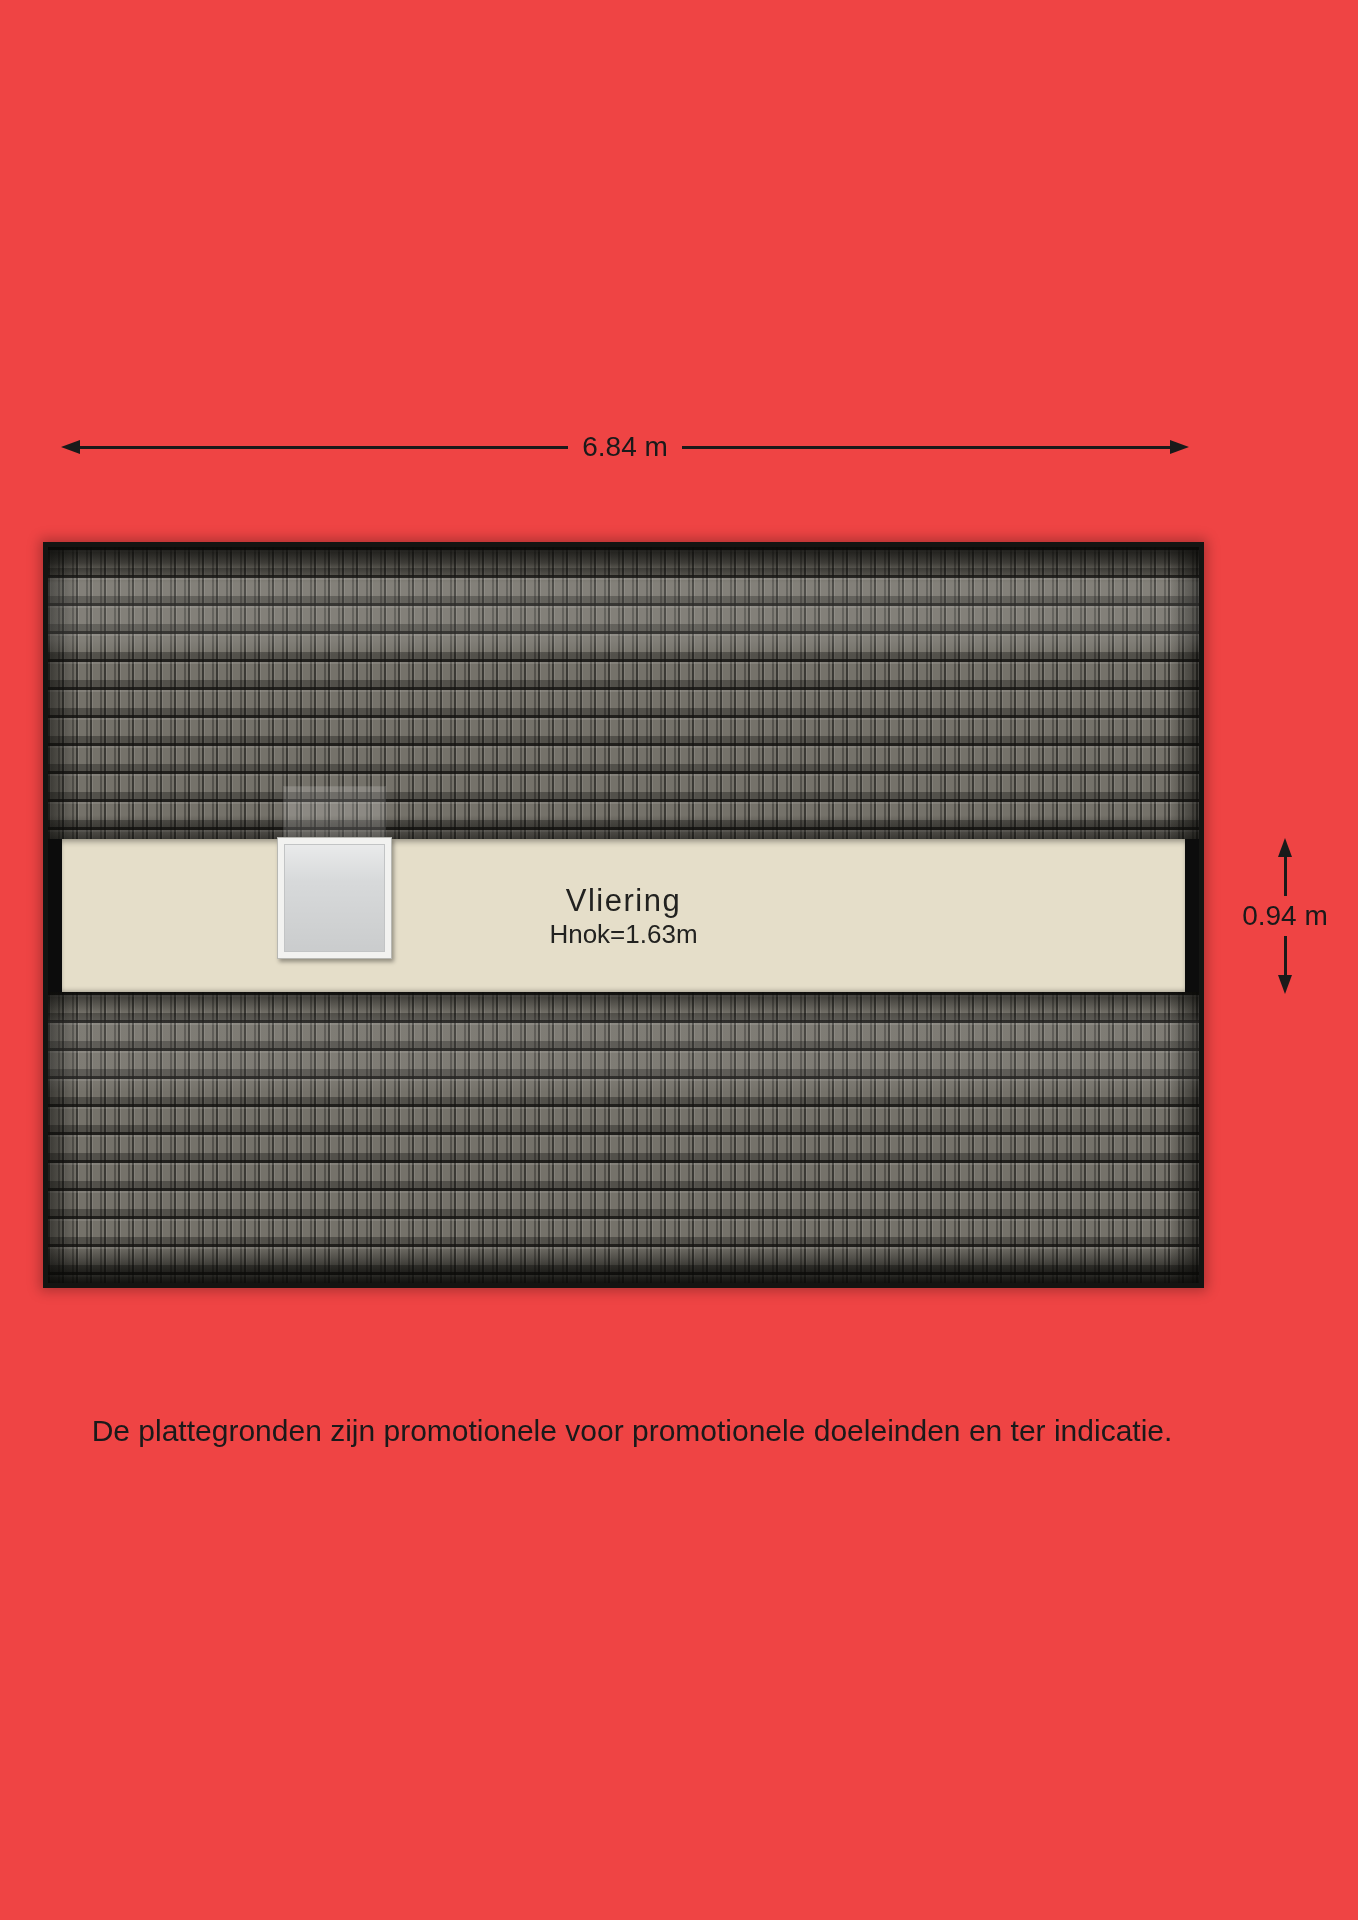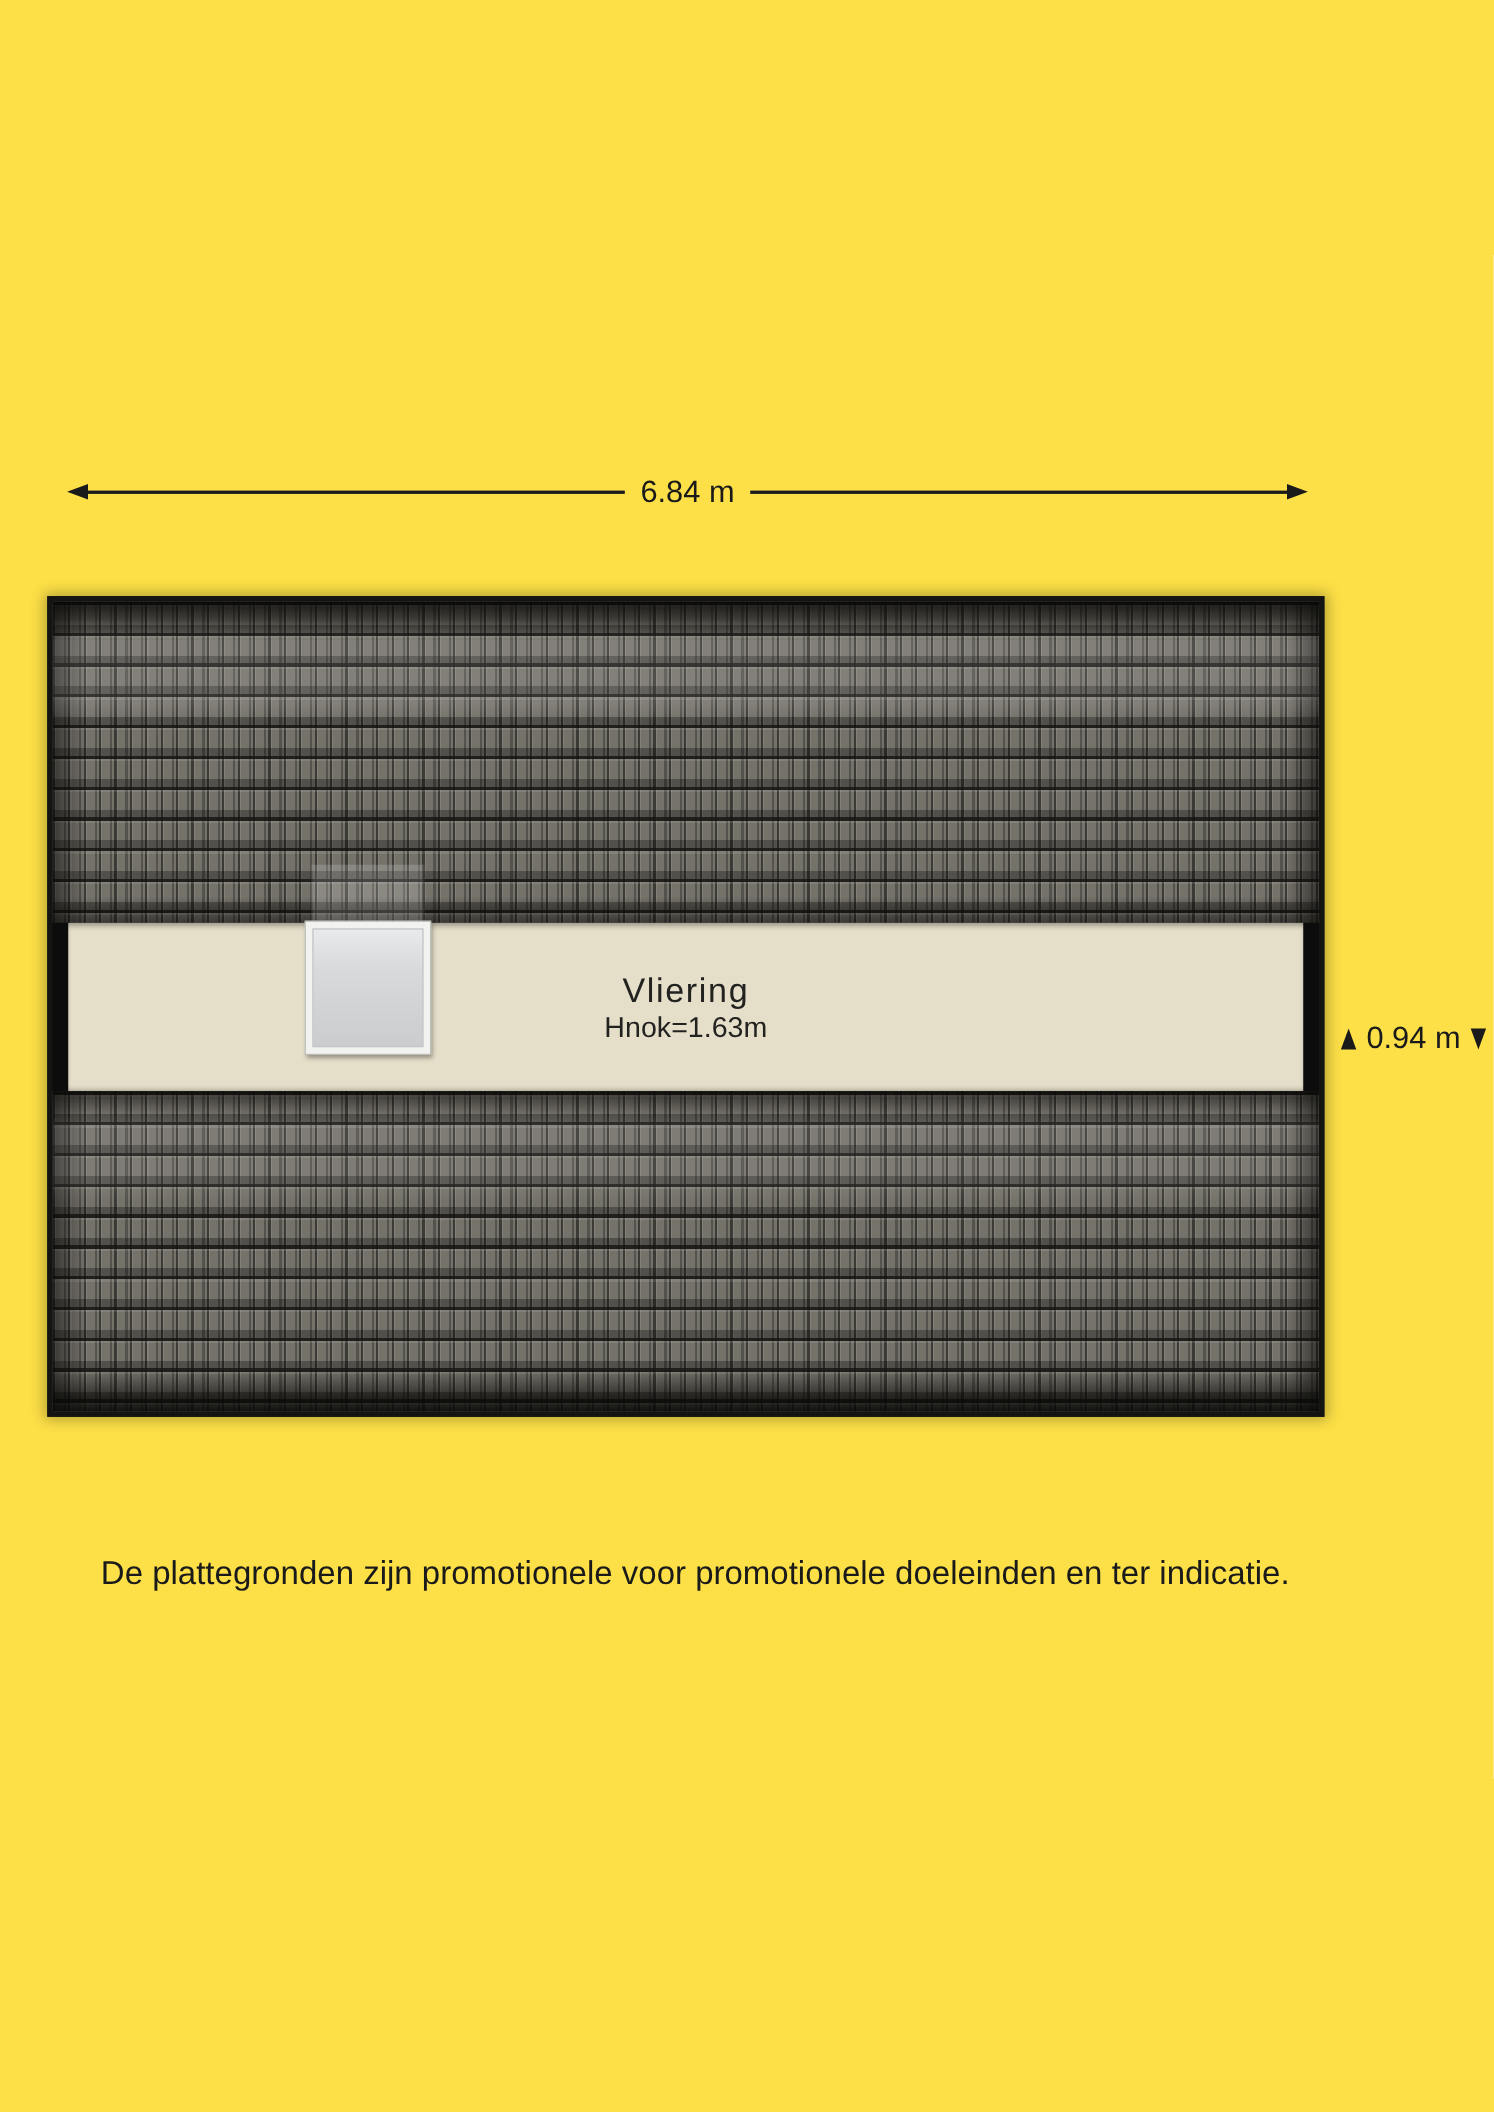--- a/index.html
+++ b/index.html
@@ -1,20 +1,20 @@
 <!DOCTYPE html>
 <html style="--ink: #1a1a1a; --floor: #e5dec9; --roof-tile: #75726a; --wall: #0c0c0c; --window-frame: #f2f2f0; --window-pane: #d7d9da;"><head>
 <meta charset="utf-8">
 <style>
   html, body { margin: 0; padding: 0; background: #ffffff; }
   .canvas {
     position: relative;
     width: 1358px;
     height: 1920px;
-    background: #fde047;
+    background: #ef4444;
     font-family: "Liberation Sans", sans-serif;
     color: var(--ink, #1a1a1a);
     overflow: hidden;
   }
 
   
   .dim-h {
     position: absolute;
     left: 61px; top: 433px;
     width: 1128px; height: 28px;
@@ -28,23 +28,23 @@
     line-height: 28px;
   }
   .ah { width: 0; height: 0; border-style: solid; flex: none; }
   .ah-left  { border-width: 7px 19px 7px 0; border-color: transparent var(--ink,#1a1a1a) transparent transparent; }
   .ah-right { border-width: 7px 0 7px 19px; border-color: transparent transparent transparent var(--ink,#1a1a1a); }
   .ah-up    { border-width: 0 7px 19px 7px; border-color: transparent transparent var(--ink,#1a1a1a) transparent; }
   .ah-down  { border-width: 19px 7px 0 7px; border-color: var(--ink,#1a1a1a) transparent transparent transparent; }
 
   .dim-v {
     position: absolute;
-    left: 1219px; top: 866px;
+    left: 1219px; top: 838px;
     width: 132px; height: 156px;
-    display: flex; flex-direction: row; align-items: center;
+    display: flex; flex-direction: column; align-items: center;
   }
   .dline-v { flex: 1; width: 3px; background: var(--ink, #1a1a1a); }
   .dim-label-v {
     padding: 6px 0;
     font-size: 28px;
     line-height: 28px;
     white-space: nowrap;
   }
 
   

